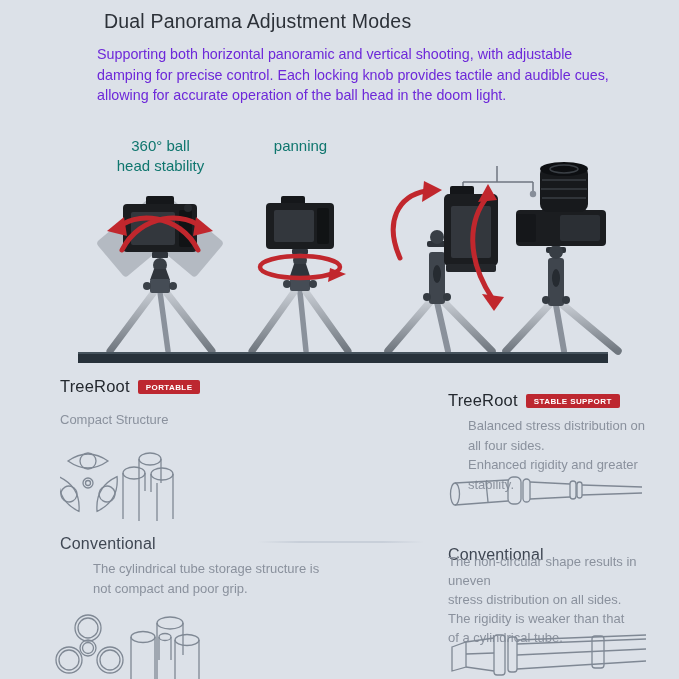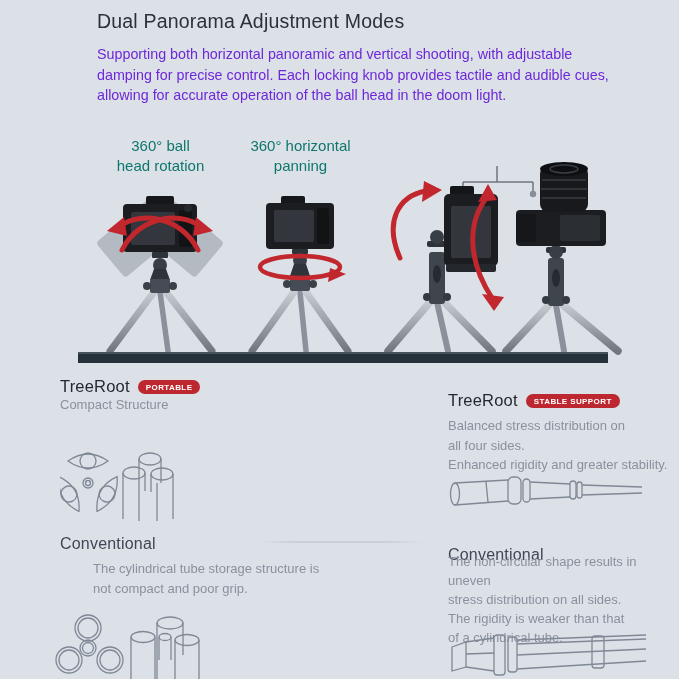--- a/index.html
+++ b/index.html
@@ -14,21 +14,21 @@
   html,body{width:679px;height:679px;}
   body{
     font-family:"Liberation Sans","DejaVu Sans",sans-serif;
     background:var(--bg,#dce1e8);
     position:relative;
     overflow:hidden;
   }
   .canvas{position:absolute;inset:0;width:679px;height:679px;background:var(--bg,#dce1e8);}
 
   .title{
-    position:absolute;left:97px;top:10px;
+    position:absolute;left:104px;top:10px;
     font-size:19.5px;font-weight:500;color:#2c3138;letter-spacing:.2px;
   }
   .intro{
     position:absolute;left:97px;top:44px;width:512px;
     font-size:14.3px;line-height:20.5px;color:#6d28d9;
   }
 
   .mode-label{
     position:absolute;text-align:center;
     font-size:15px;font-weight:500;color:#0f766e;line-height:20px;
@@ -42,26 +42,26 @@
   .col-left{left:60px;}
   .col-right{left:448px;}
 
   .brand-row{position:absolute;display:flex;align-items:center;gap:8px;}
   .brand-row.left{top:377px;}
   .brand-row.right{top:391px;}
   .brand{font-size:16.5px;font-weight:500;color:#24292f;letter-spacing:.2px;}
   .badge{
     background:var(--badge-red,#bd2730);color:#fff;
     font-size:8px;font-weight:bold;letter-spacing:.4px;
-    padding:3px 8px 2px;border-radius:7px;white-space:nowrap;
+    padding:3px 8px 2px;border-radius:2px;white-space:nowrap;
   }
 
   .body-text{position:absolute;font-size:13px;line-height:19.5px;color:#8a919d;}
-  .lt-desc{top:395px;}
-  .rt-desc{top:416px;}
+  .lt-desc{top:410px;}
+  .rt-desc{top:416px;margin-left:20px;}
   .lt-conv-text{top:559px;margin-left:33px;}
   .rt-conv-text{top:552px;line-height:19px;}
 
   .conv-title{position:absolute;font-size:16px;font-weight:500;color:#3f4753;letter-spacing:.2px;}
   .lt-conv{top:535px;}
   .rt-conv{top:546px;}
 
   .divider{
     position:absolute;left:258px;top:541px;width:166px;height:2px;
     background:linear-gradient(to right,rgba(200,207,217,0),#c8cfd9 25%,#c8cfd9 75%,rgba(200,207,217,0));
@@ -74,24 +74,23 @@
 </head>
 <body>
 
 <div class="canvas">
 
   <h1 class="title">Dual Panorama Adjustment Modes</h1>
   <p class="intro">Supporting both horizontal panoramic and vertical shooting, with adjustable damping for precise control. Each locking knob provides tactile and audible cues, allowing for accurate operation of the ball head in the doom light.</p>
 
   <div class="mode-label mode-1">
     <div>360° ball</div>
-    <div>head rotation</div>
+    <div>head stability</div>
   </div>
   <div class="mode-label mode-2">
-    <div>360° horizontal</div>
     <div>panning</div>
   </div>
 
   <svg class="scene" viewBox="0 0 679 679">
     <defs>
       <linearGradient id="legGrad" x1="0" y1="0" x2="0" y2="1">
         <stop offset="0" stop-color="#c6cbd2"></stop>
         <stop offset="1" stop-color="#70777f"></stop>
       </linearGradient>
     </defs>

